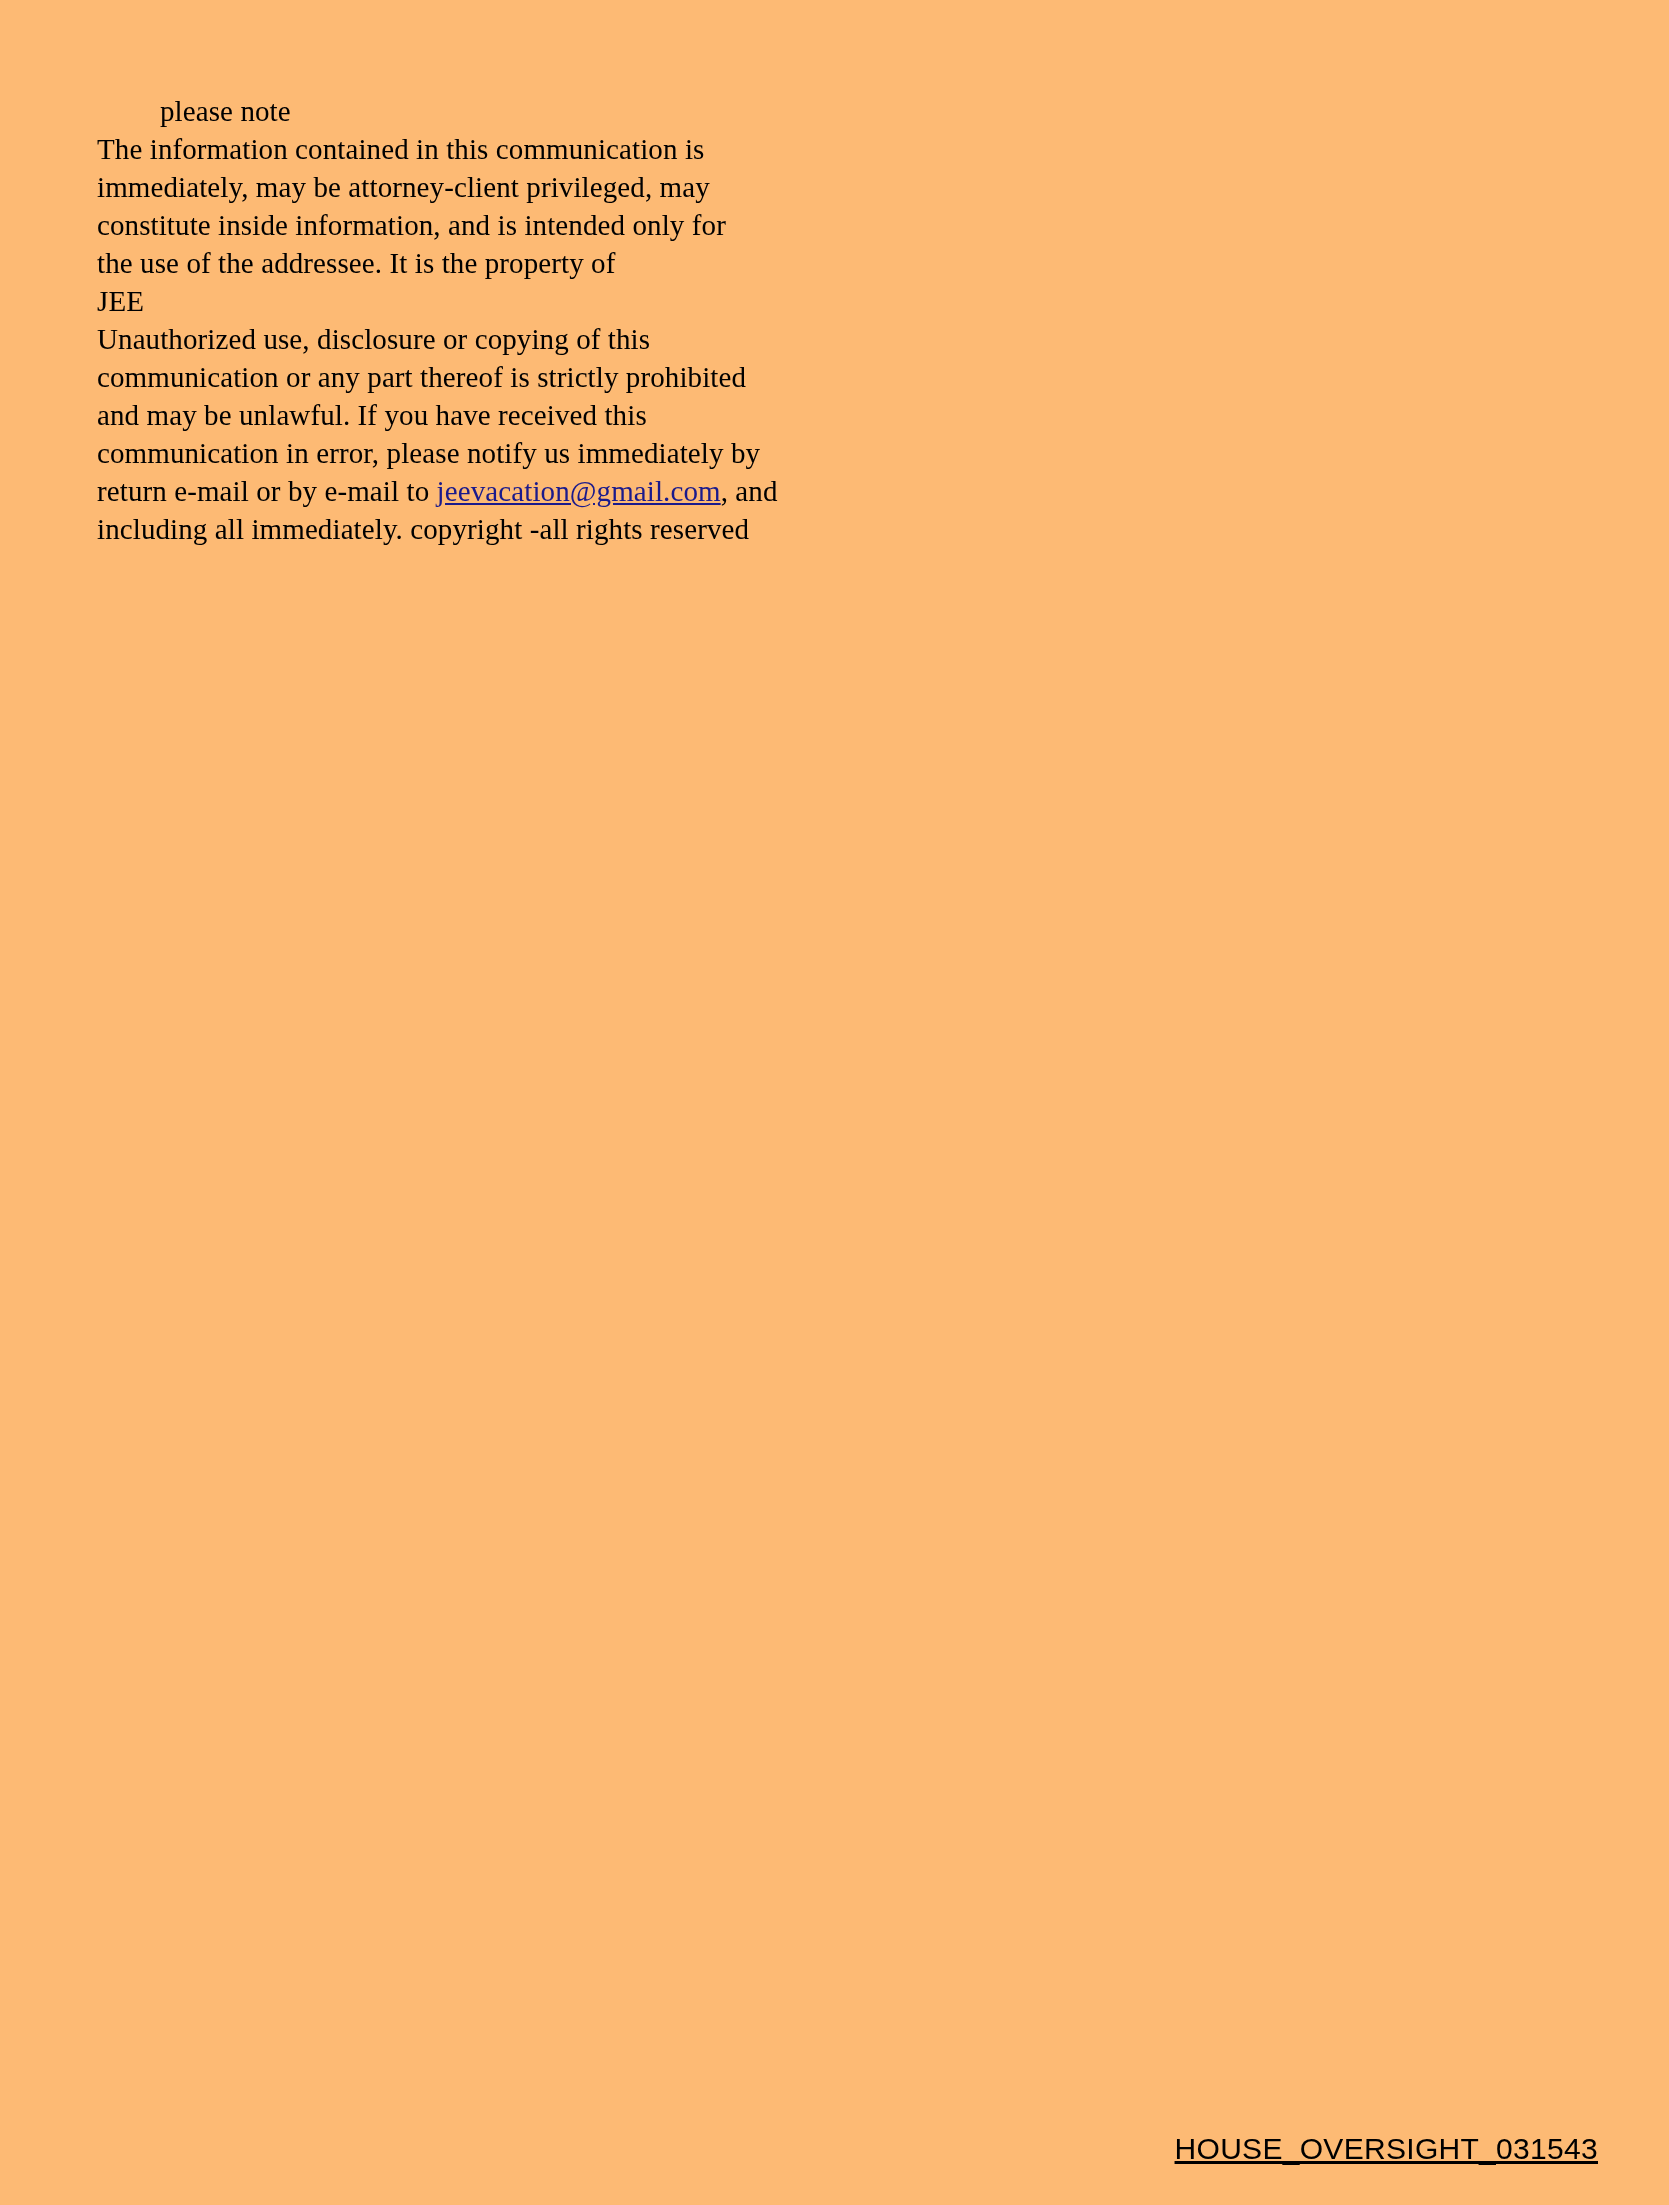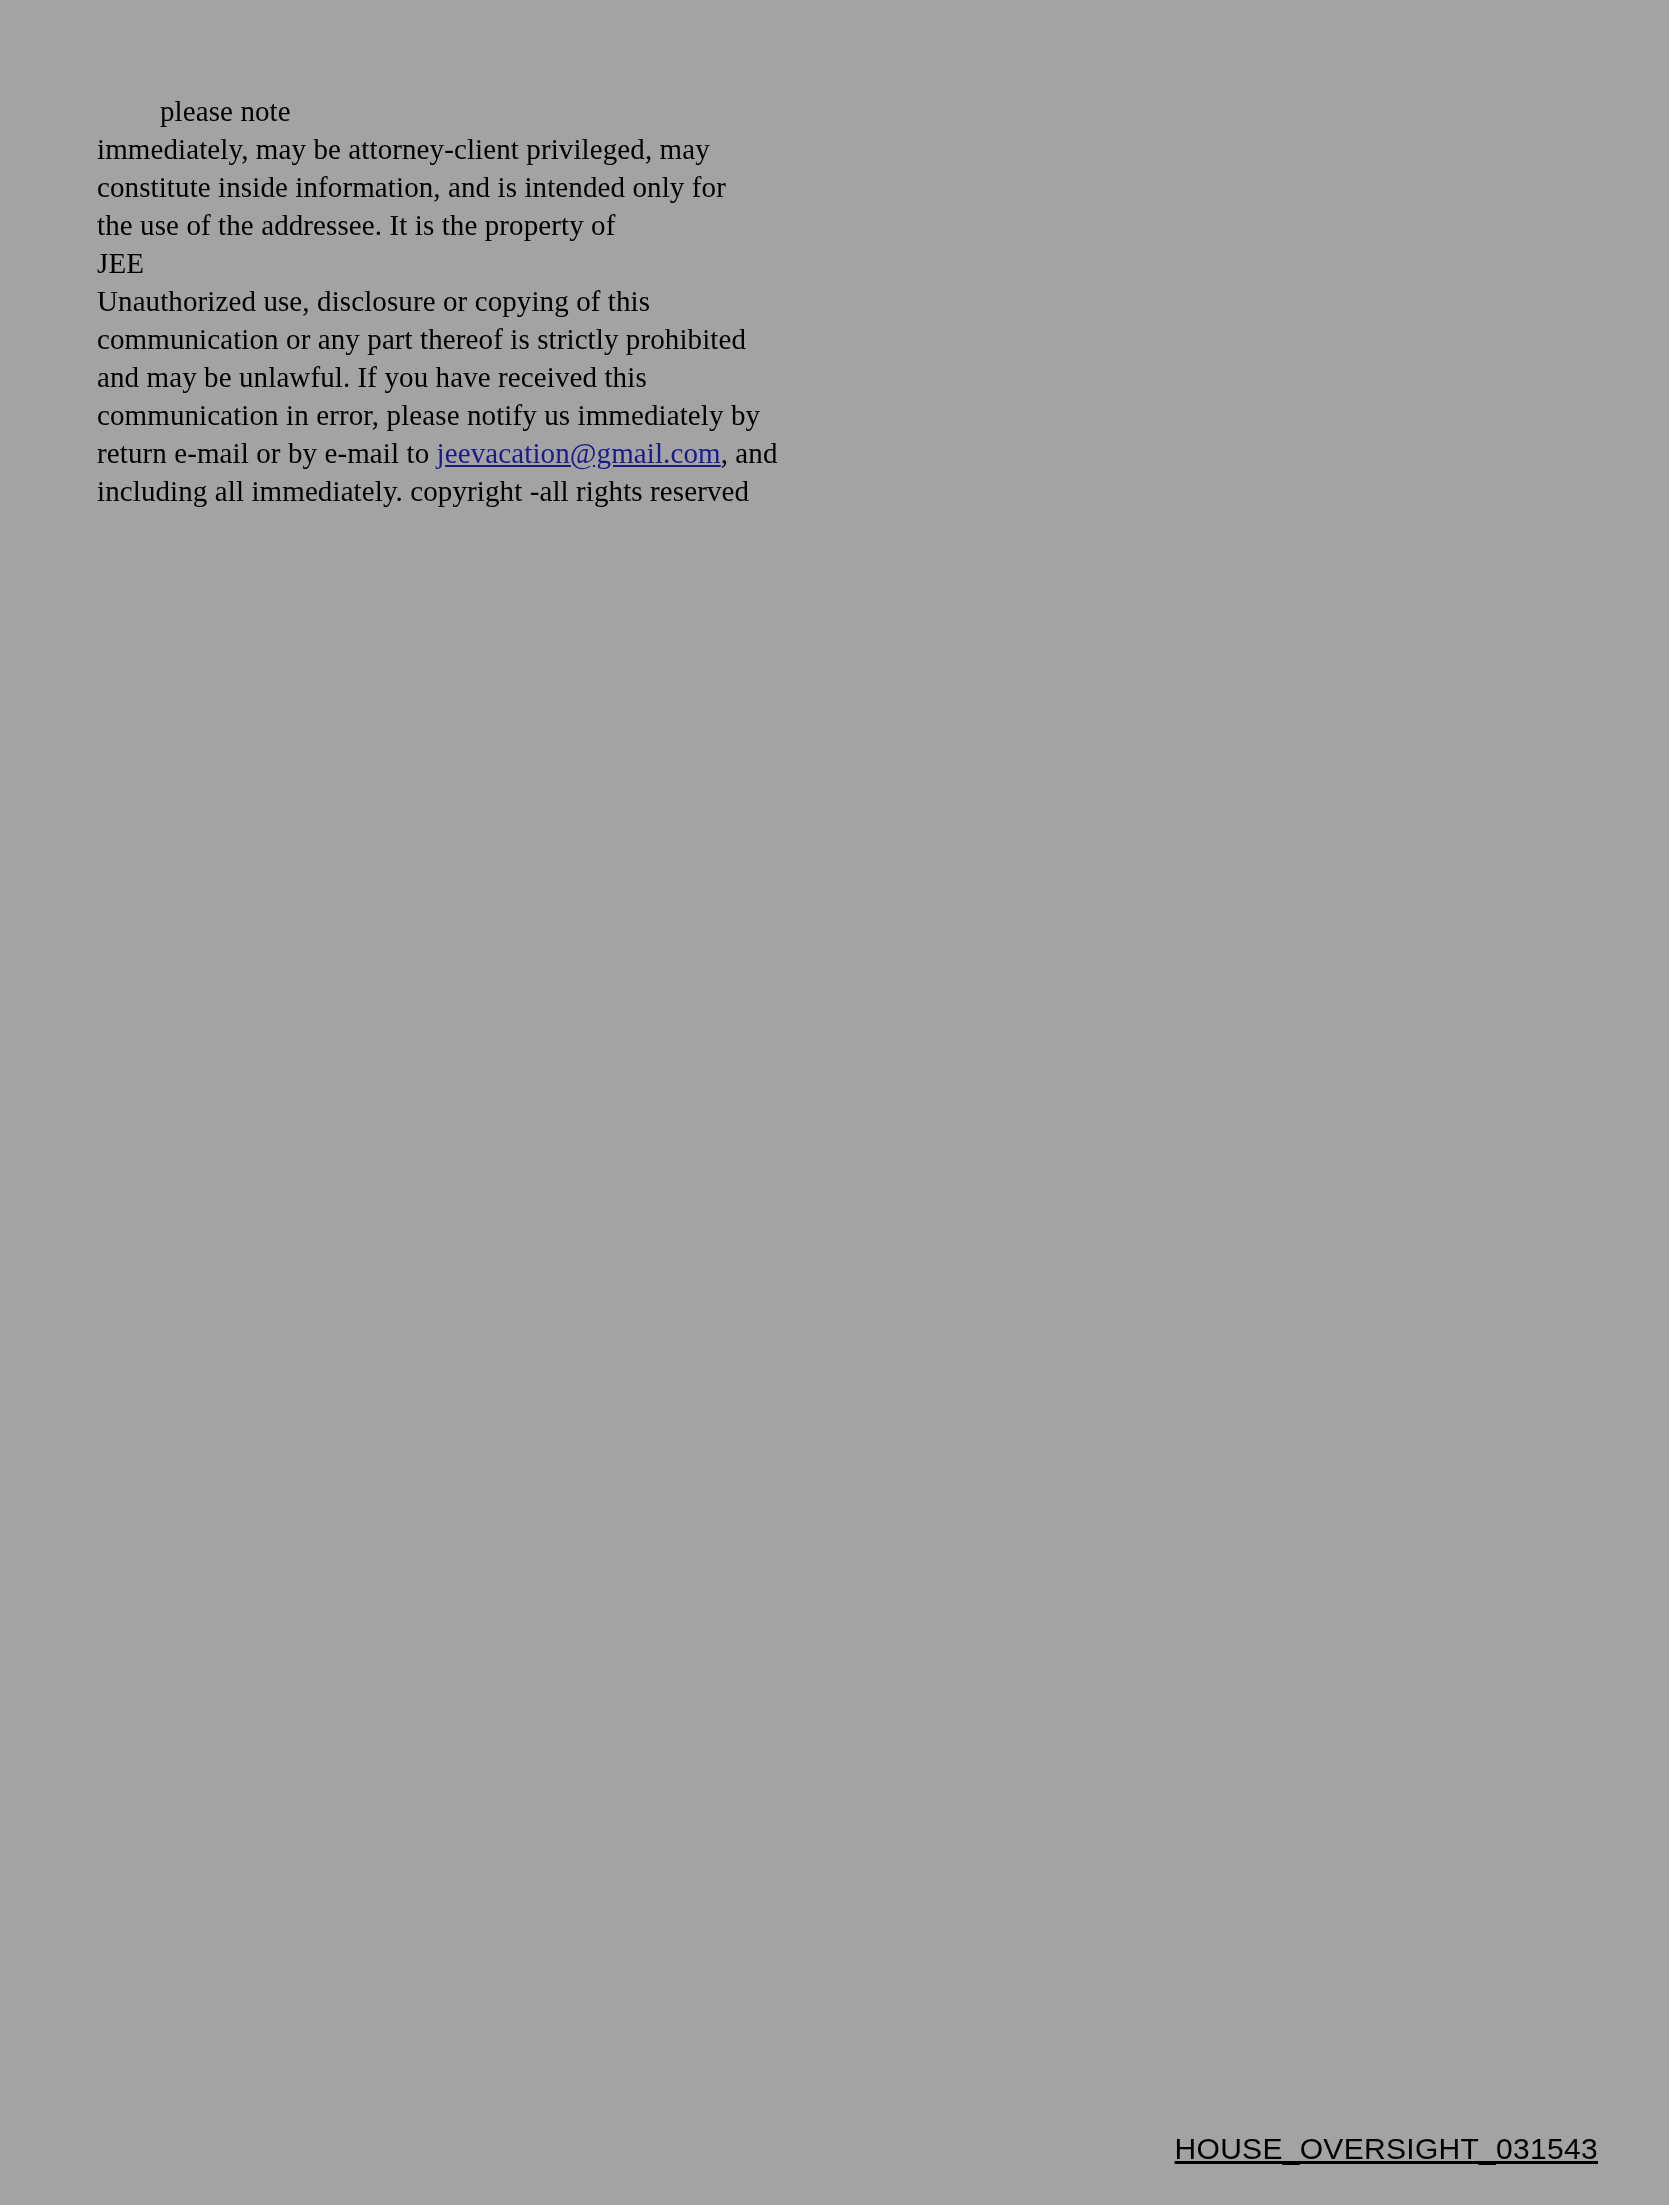--- a/index.html
+++ b/index.html
@@ -12,21 +12,21 @@
     height: 2205px;
     position: relative;
     font-family: "Liberation Serif", serif;
     color: #000000;
     overflow: hidden;
   }
 
   .page {
     position: absolute;
     inset: 0;
-    background: #a3a3a3;
+    background: #fdba74;
   }
 
   .doc-body {
     position: absolute;
     left: 97px;
     top: 92px;
     width: 916px;
   }
 
   .line {
@@ -59,20 +59,21 @@
   }
 </style>
 </head>
 <body>
 
 <div class="page">
   <div class="doc-body">
 
     <div class="line indent">please note</div>
 
+    <div class="line">The information contained in this communication is</div>
     <div class="line">immediately, may be attorney-client privileged, may</div>
     <div class="line">constitute inside information, and is intended only for</div>
     <div class="line">the use of the addressee. It is the property of</div>
     <div class="line">JEE</div>
     <div class="line">Unauthorized use, disclosure or copying of this</div>
     <div class="line">communication or any part thereof is strictly prohibited</div>
     <div class="line">and may be unlawful. If you have received this</div>
     <div class="line">communication in error, please notify us immediately by</div>
 
     <div class="line"><span>return e-mail or by e-mail to </span><span class="email-link">jeevacation@gmail.com</span><span>, and</span></div>

